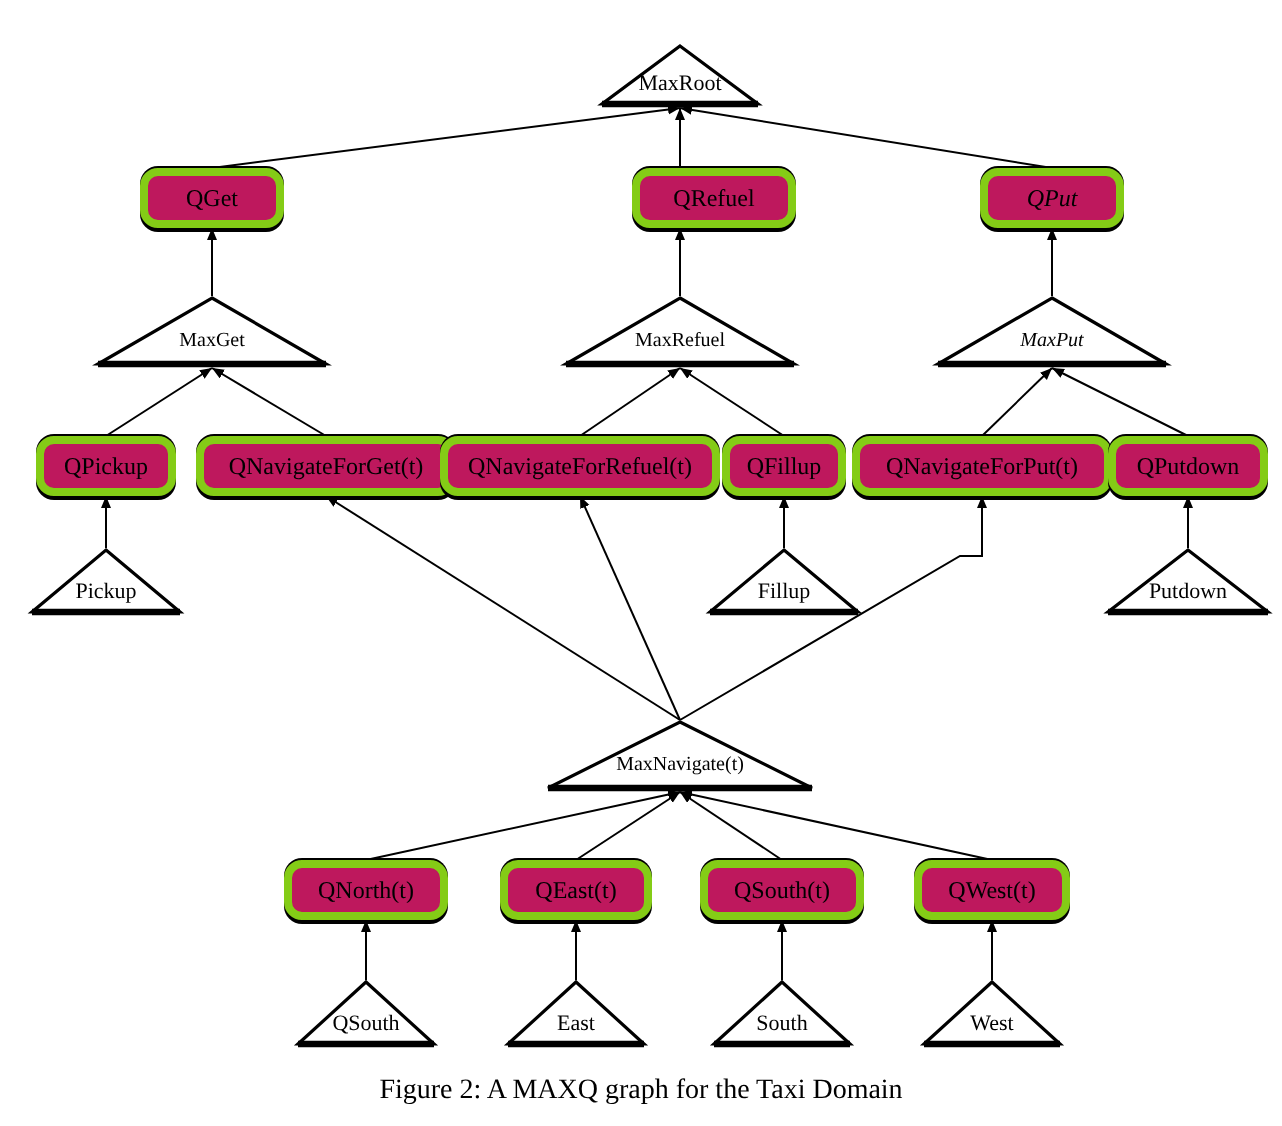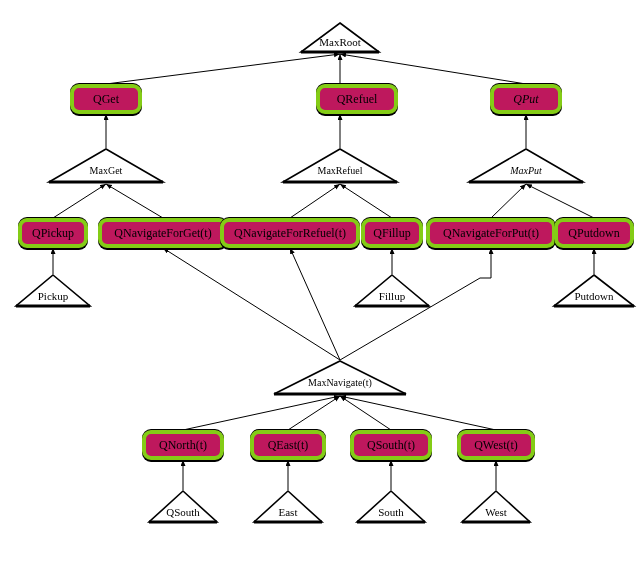--- a/index.html
+++ b/index.html
@@ -232,14 +232,15 @@
       </div>
       <div class="node maxnode prim" style="left: 496px; top: 507px; width: 70px; height: 34px;">
         <svg width="70" height="34" viewBox="0 0 70 34">
           <polygon points="35,1 69,32 1,32" fill="#ffffff" stroke="#000000" stroke-width="1.6"></polygon>
           <line x1="1" y1="32" x2="69" y2="32" stroke="#000000" stroke-width="3.2"></line>
         </svg>
         <span class="maxlabel" style="margin-top: 10px;">West</span>
       </div>
     </div>
 
+  <div id="caption">Figure 2: A MAXQ graph for the Taxi Domain</div>
 
 </div>
 
 </body></html>

